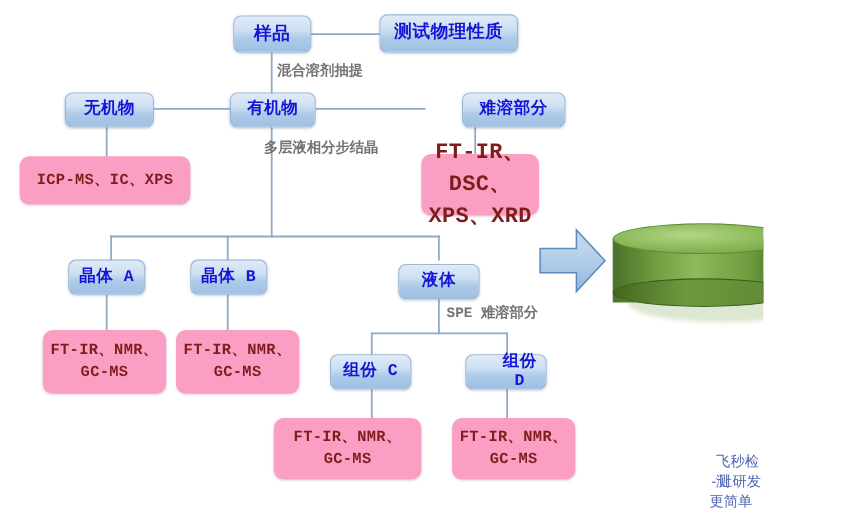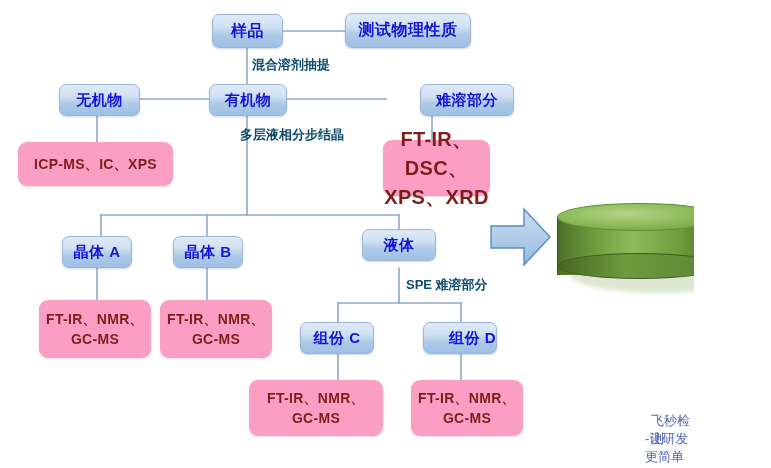--- a/index.html
+++ b/index.html
@@ -6,21 +6,21 @@
     margin: 0;
     padding: 0;
     background: #ffffff;
   }
   #canvas {
     position: relative;
     width: 694px;
     height: 468px;
     background: #ffffff;
     overflow: hidden;
-    font-family: Liberation Sans, sans-serif;
+    font-family: Liberation Mono, monospace;
   }
   
   #wires {
     position: absolute;
     left: 0;
     top: 0;
     width: 771px;
     height: 468px;
     pointer-events: none;
   }
@@ -53,21 +53,21 @@
     align-items: center;
     justify-content: center;
     text-align: center;
     line-height: 1.45;
     letter-spacing: 0.3px;
     box-shadow: 0 1px 2px rgba(160,110,140,0.25);
   }
   
   .elabel {
     position: absolute;
-    color: #0c4a6e;
+    color: #737373;
     font-weight: bold;
     white-space: nowrap;
     line-height: 1;
   }
   
   .bigarrow {
     position: absolute;
   }
   
   .db-wrap { position: absolute; }
@@ -204,21 +204,21 @@
   </div>
 
   <div class="node" style="left:62px; top:236px; width:70px; height:32px; font-size:15px;">
     <span>晶体 A</span>
   </div>
 
   <div class="node" style="left:173px; top:236px; width:70px; height:32px; font-size:15px;">
     <span>晶体 B</span>
   </div>
 
-  <div class="node" style="left:362px; top:229px; width:74px; height:32px; font-size:15px;">
+  <div class="node" style="left:362px; top:240px; width:74px; height:32px; font-size:15px;">
     <span>液体</span>
   </div>
 
   <div class="elabel" style="left:406px; top:278px; font-size:13px;">SPE 难溶部分</div>
 
   <div class="pnode" style="left:39px; top:300px; width:112px; height:58px; font-size:14px; flex-direction:column;">
     <span>FT-IR、NMR、</span>
     <span>GC-MS</span>
   </div>
 

